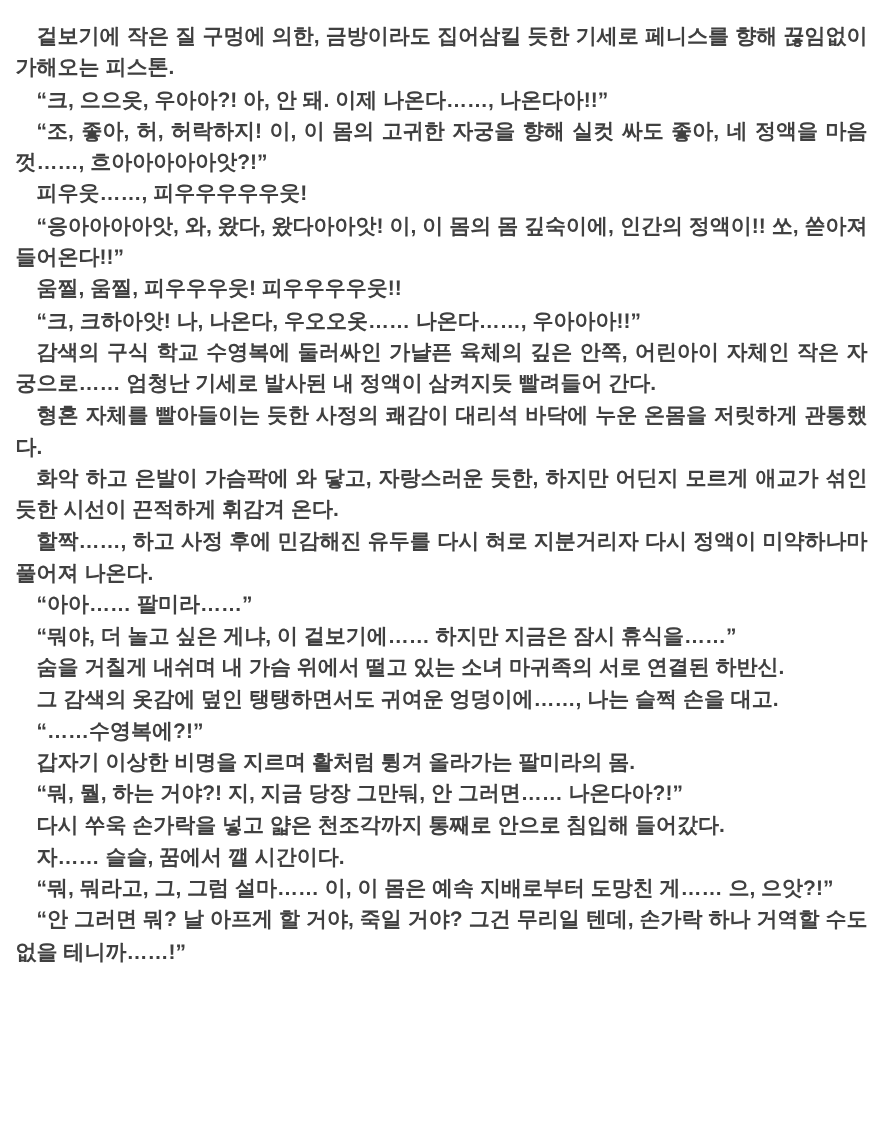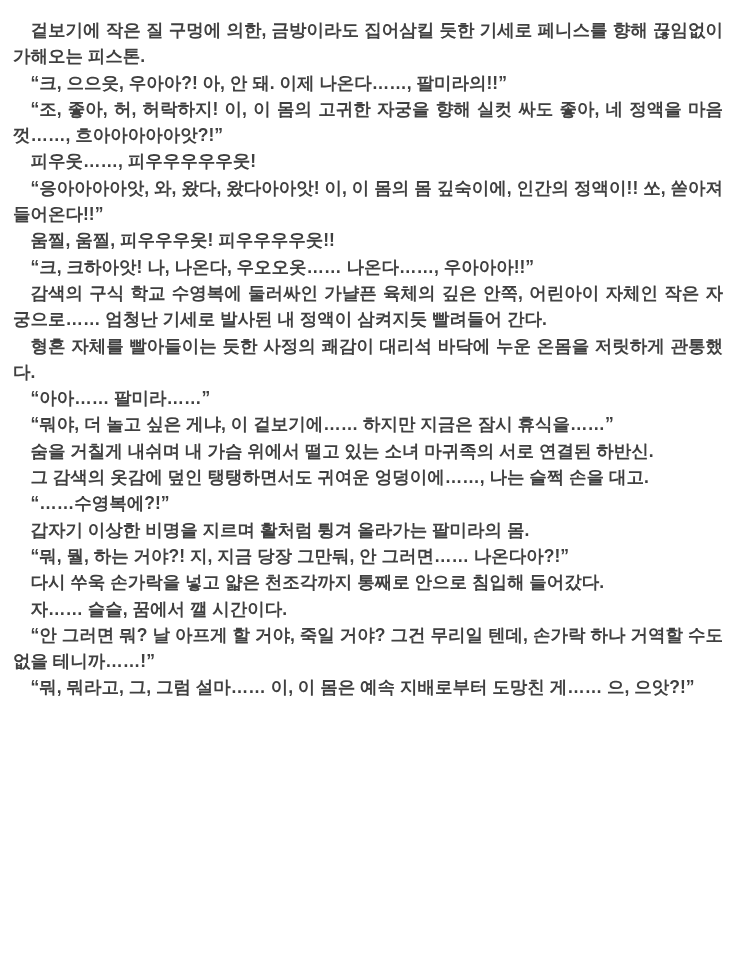--- a/index.html
+++ b/index.html
@@ -28,32 +28,34 @@
     word-break: normal;
     overflow-wrap: break-word;
     font-weight: bold;
   }
 </style>
 </head>
 <body>
 
 <div class="page">
   <p>겉보기에 작은 질 구멍에 의한, 금방이라도 집어삼킬 듯한 기세로 페니스를 향해 끊임없이 가해오는 피스톤.</p>
-  <p>“크, 으으읏, 우아아?! 아, 안 돼. 이제 나온다……, 팔미라의!!”</p>
+  <p>“크, 으으읏, 우아아?! 아, 안 돼. 이제 나온다……, 나온다아!!”</p>
   <p>“조, 좋아, 허, 허락하지! 이, 이 몸의 고귀한 자궁을 향해 실컷 싸도 좋아, 네 정액을 마음껏……, 흐아아아아아앗?!”</p>
   <p>피우웃……, 피우우우우우웃!</p>
   <p>“응아아아아앗, 와, 왔다, 왔다아아앗! 이, 이 몸의 몸 깊숙이에, 인간의 정액이!! 쏘, 쏟아져 들어온다!!”</p>
   <p>움찔, 움찔, 피우우우웃! 피우우우우웃!!</p>
   <p>“크, 크하아앗! 나, 나온다, 우오오옷…… 나온다……, 우아아아!!”</p>
   <p>감색의 구식 학교 수영복에 둘러싸인 가냘픈 육체의 깊은 안쪽, 어린아이 자체인 작은 자궁으로…… 엄청난 기세로 발사된 내 정액이 삼켜지듯 빨려들어 간다.</p>
   <p>형혼 자체를 빨아들이는 듯한 사정의 쾌감이 대리석 바닥에 누운 온몸을 저릿하게 관통했다.</p>
+  <p>화악 하고 은발이 가슴팍에 와 닿고, 자랑스러운 듯한, 하지만 어딘지 모르게 애교가 섞인 듯한 시선이 끈적하게 휘감겨 온다.</p>
+  <p>할짝……, 하고 사정 후에 민감해진 유두를 다시 혀로 지분거리자 다시 정액이 미약하나마 풀어져 나온다.</p>
   <p>“아아…… 팔미라……”</p>
   <p>“뭐야, 더 놀고 싶은 게냐, 이 겉보기에…… 하지만 지금은 잠시 휴식을……”</p>
   <p>숨을 거칠게 내쉬며 내 가슴 위에서 떨고 있는 소녀 마귀족의 서로 연결된 하반신.</p>
   <p>그 감색의 옷감에 덮인 탱탱하면서도 귀여운 엉덩이에……, 나는 슬쩍 손을 대고.</p>
   <p>“……수영복에?!”</p>
   <p>갑자기 이상한 비명을 지르며 활처럼 튕겨 올라가는 팔미라의 몸.</p>
   <p>“뭐, 뭘, 하는 거야?! 지, 지금 당장 그만둬, 안 그러면…… 나온다아?!”</p>
   <p>다시 쑤욱 손가락을 넣고 얇은 천조각까지 통째로 안으로 침입해 들어갔다.</p>
   <p>자…… 슬슬, 꿈에서 깰 시간이다.</p>
+  <p>“뭐, 뭐라고, 그, 그럼 설마…… 이, 이 몸은 예속 지배로부터 도망친 게…… 으, 으앗?!”</p>
   <p>“안 그러면 뭐? 날 아프게 할 거야, 죽일 거야? 그건 무리일 텐데, 손가락 하나 거역할 수도 없을 테니까……!”</p>
-  <p>“뭐, 뭐라고, 그, 그럼 설마…… 이, 이 몸은 예속 지배로부터 도망친 게…… 으, 으앗?!”</p>
 </div>
 
 </body></html>

